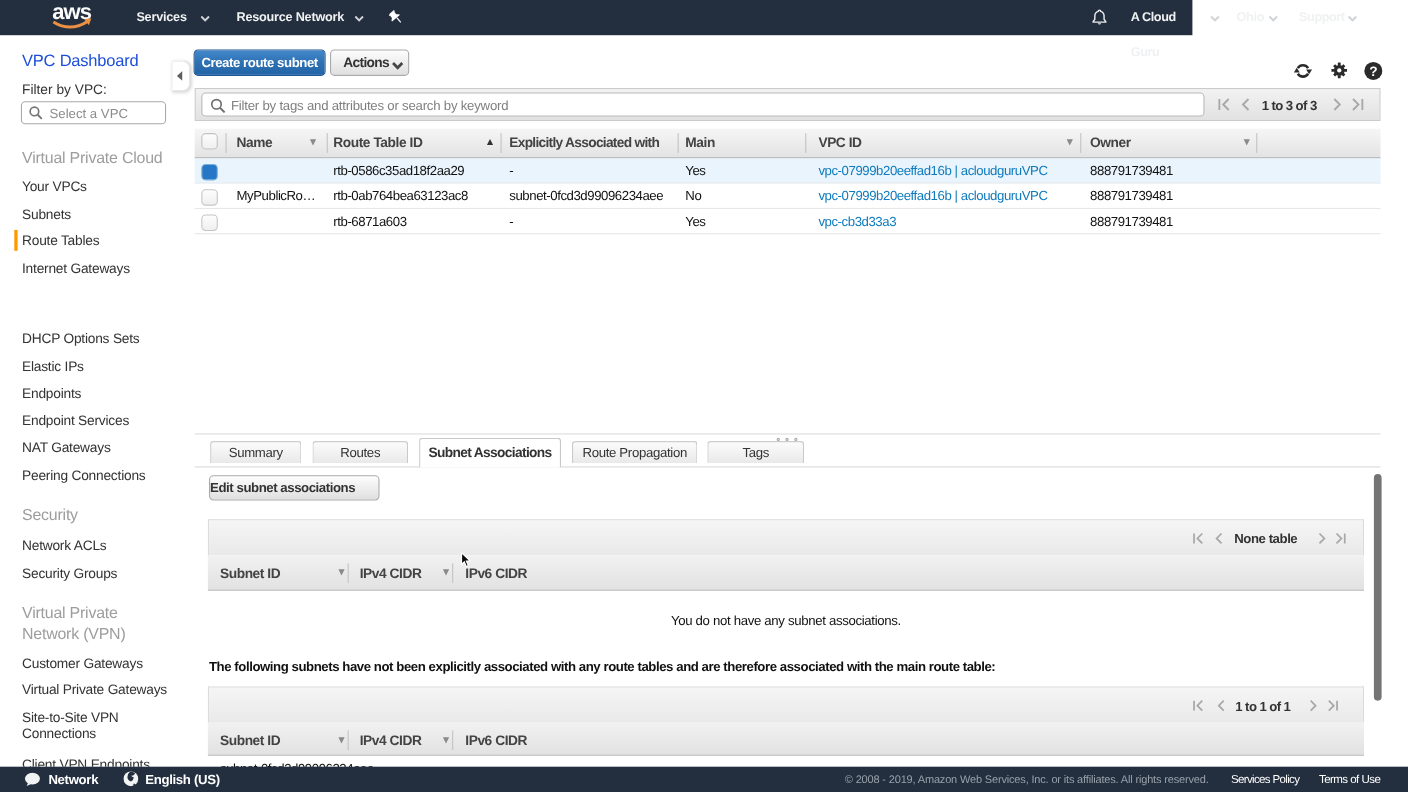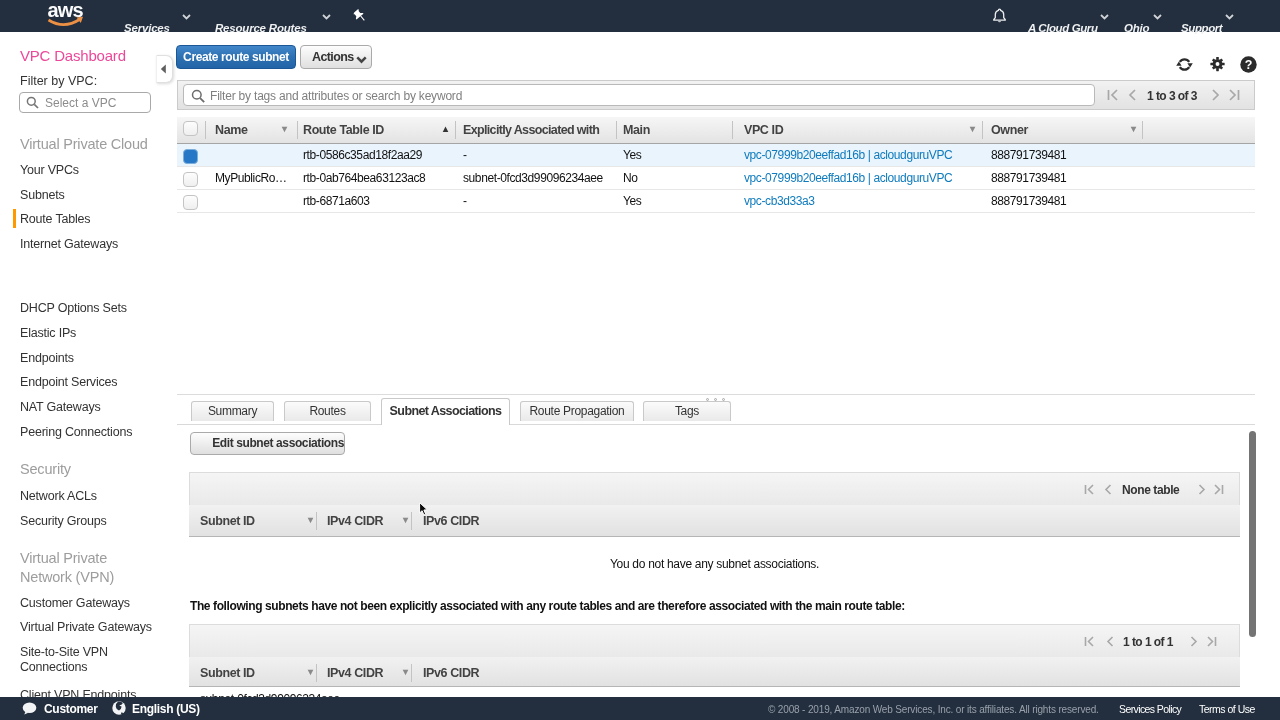--- a/index.html
+++ b/index.html
@@ -1,43 +1,43 @@
 <!DOCTYPE html>
 <html><head>
 <meta charset="utf-8">
 <style>
 * { margin:0; padding:0; box-sizing:border-box; }
 html,body { width:1280px; height:720px; overflow:hidden; background:#fff;
   font-family:"Liberation Sans", sans-serif; }
 .abs { position:absolute; }
 
-.topnav { position:absolute; left:0; top:0; width:1280px; height:32px;
+.topnav { position:absolute; left:0; top:0; width:1084px; height:32px;
   background:#232f3e; z-index:50; }
-.navitem { position:absolute; top:12px; height:32px; line-height:32px;
-  font-size:11.5px; font-weight:bold; color:#eff1f2; letter-spacing:-0.2px;font-style:italic; }
+.navitem { position:absolute; top:0; height:32px; line-height:32px;
+  font-size:11.5px; font-weight:bold; color:#eff1f2; letter-spacing:-0.2px; }
 
 .sidebar { position:absolute; left:0; top:0; width:172px; height:697px;
   background:#fff; overflow:hidden; z-index:10; }
-.sb-title { position:absolute; left:20px; top:47px; font-size:15px; color:#ec4899; letter-spacing:-0.2px;}
+.sb-title { position:absolute; left:20px; top:47px; font-size:15px; color:#1d4ed8; letter-spacing:-0.2px;}
 .sb-filterlbl { position:absolute; left:20px; top:74px; font-size:12.5px; color:#333; }
 .sb-search { position:absolute; left:19px; top:92px; width:132px; height:21px;
   border:1px solid #a9a9a9; border-radius:4px; background:#fff; }
 .sb-search .ph { position:absolute; left:25px; top:3px; font-size:12px; color:#8c8c8c; }
 .sb-head { position:absolute; left:20px; font-size:14.5px; color:#9d9d9d; letter-spacing:-0.2px; }
 .sb-item { position:absolute; left:20px; font-size:12.5px; color:#333; white-space:nowrap; letter-spacing:-0.2px; }
 .sb-active-bar { position:absolute; left:13px; top:209px; width:3px; height:19px; background:#f90; }
 
 .main { position:absolute; left:0px; top:0px; width:1280px; height:720px; }
 .btn-blue { position:absolute; left:176px; top:45px; width:120px; height:24px;
   background:linear-gradient(180deg,#4187ca 0%,#2e71b2 50%,#2264a7 100%);
   border:1px solid #1b5796; border-radius:4px; color:#fff; font-weight:bold;
   font-size:12px; letter-spacing:-0.4px; text-align:center; line-height:22px; }
 .btn-gray { background:linear-gradient(180deg,#fdfdfd,#dfdfdf);
   border:1px solid #aaa; border-radius:4px; color:#333; font-weight:bold;
-  font-size:12.5px; letter-spacing:-0.4px; text-align:right; }
+  font-size:12.5px; letter-spacing:-0.4px; text-align:left; }
 #btn-actions { position:absolute; left:300px; top:45px; width:72px; height:24px; line-height:22px; }
 .icon-top { position:absolute; top:56px; }
 .toolbar { position:absolute; left:177px; top:80px; width:1078px; height:30px;
   background:linear-gradient(180deg,#f2f2f2,#e2e2e2); border:1px solid #cbcbcb; }
 .filter-input { position:absolute; left:5px; top:3px; width:912px; height:22px;
   background:#fff; border:1px solid #b9b9b9; border-radius:4px; }
 .filter-input .ph { position:absolute; left:26px; top:4px; font-size:12px; color:#7f7f7f; letter-spacing:-0.2px; }
 .pgn { position:absolute; font-size:12px; font-weight:bold; color:#333; letter-spacing:-0.55px; }
 .pga { position:absolute; }
 
@@ -298,21 +298,21 @@
 <div class="topnav">
   <svg style="position:absolute;left:44px;top:1px" width="44" height="30" viewBox="0 0 44 30">
     <text x="3.5" y="16" font-size="20" font-weight="bold" fill="#fbfbfb" font-family="Liberation Sans, sans-serif" letter-spacing="-0.8">aws</text>
     <path d="M4.5 19 Q 20 28.5 35.5 18.5" stroke="#eb9044" stroke-width="2.7" fill="none"></path>
     <path d="M32.5 16.5 l6.5 -0.8 l-2.2 6.2 z" fill="#eb9044"></path>
   </svg>
   <span class="navitem" style="left:124px">Services</span>
   <svg style="position:absolute;left:182px;top:14px" width="9" height="6">
       <path d="M1 1 L4.5 4.5 L8 1" stroke="#cfd3d7" stroke-width="1.8" fill="none"></path>
     </svg>
-  <span class="navitem" style="left:215px">Resource Routes</span>
+  <span class="navitem" style="left:215px">Resource Network</span>
   <svg style="position:absolute;left:322px;top:14px" width="9" height="6">
       <path d="M1 1 L4.5 4.5 L8 1" stroke="#cfd3d7" stroke-width="1.8" fill="none"></path>
     </svg>
   <svg style="position:absolute;left:353px;top:8px" width="13" height="17" viewBox="0 0 15 19">
     <g transform="rotate(-40 7.5 7.5)">
         <path d="M4.5 1.5 h6 v1.2 l-1 0.8 v3 l2.3 2 v1 h-10.6 v-1 l2.3 -2 v-3 l-1 -0.8 z" fill="#fff"></path>
         <rect x="7" y="9.5" width="1.3" height="6.5" fill="#fff"></rect>
       </g>
   </svg>
   <svg style="position:absolute;left:992px;top:8px" width="15" height="16" viewBox="0 0 15 16">
@@ -331,21 +331,21 @@
   <svg style="position:absolute;left:1225px;top:14px" width="9" height="6">
       <path d="M1 1 L4.5 4.5 L8 1" stroke="#cfd3d7" stroke-width="1.8" fill="none"></path>
     </svg>
 </div>
 
 <div class="footer">
   <svg style="position:absolute;left:22px;top:5px" width="15" height="13" viewBox="0 0 15 13">
       <ellipse cx="7.5" cy="5.8" rx="6.8" ry="5.3" fill="#f2f3f4"></ellipse>
       <path d="M3.5 9.5 l-1.2 3 l4 -1.8 z" fill="#f2f3f4"></path>
     </svg>
-  <span style="position:absolute;left:44px;top:5px;font-weight:bold;font-size:12px;letter-spacing:-0.3px">Customer</span>
+  <span style="position:absolute;left:44px;top:5px;font-weight:bold;font-size:12px;letter-spacing:-0.3px">Network</span>
   <svg style="position:absolute;left:112px;top:4px" width="14" height="14" viewBox="0 0 14 14">
       <circle cx="7" cy="7" r="6.7" fill="#f2f3f4"></circle>
       <path d="M6.2 0.6 q3.4 -0.4 4.6 1.6 q-1.6 2.4 -3.6 1.9 q0.6 1.4 2.4 1.5 q-0.2 3 -2.6 3.9 q-2.8 -0.8 -3.2 -3.8 q0.1 -3.6 2.4 -5.1 z M9.7 11.2 q1.2 0.3 1.5 1.2 q-1 0.8 -2.2 0.9 q0 -1.4 0.7 -2.1 z" fill="#232f3e"></path>
     </svg>
   <span style="position:absolute;left:132px;top:5px;font-weight:bold;font-size:12px;letter-spacing:-0.3px">English (US)</span>
   <span style="position:absolute;left:768px;top:7px;color:#98a0ab;font-size:10px;letter-spacing:-0.15px">© 2008 - 2019, Amazon Web Services, Inc. or its affiliates. All rights reserved.</span>
   <span style="position:absolute;left:1119px;top:6px;font-size:10.5px;color:#fff;letter-spacing:-0.6px">Services Policy</span>
   <span style="position:absolute;left:1199px;top:6px;font-size:10.5px;color:#fff;letter-spacing:-0.5px">Terms of Use</span>
 </div>
 <div class="scrollthumb"></div>

